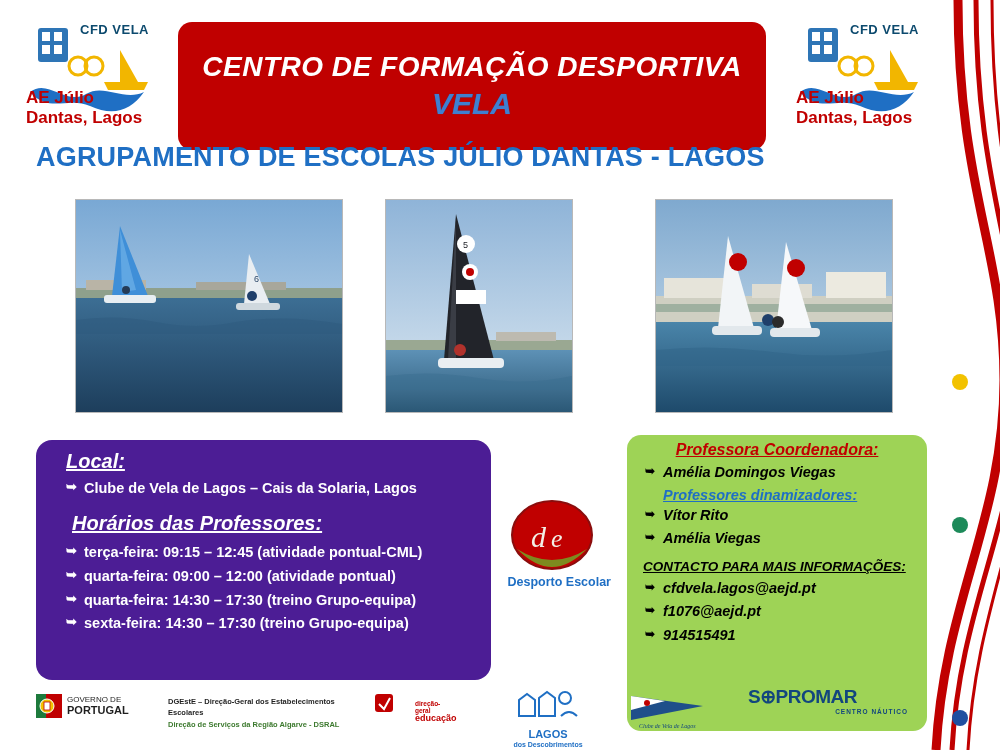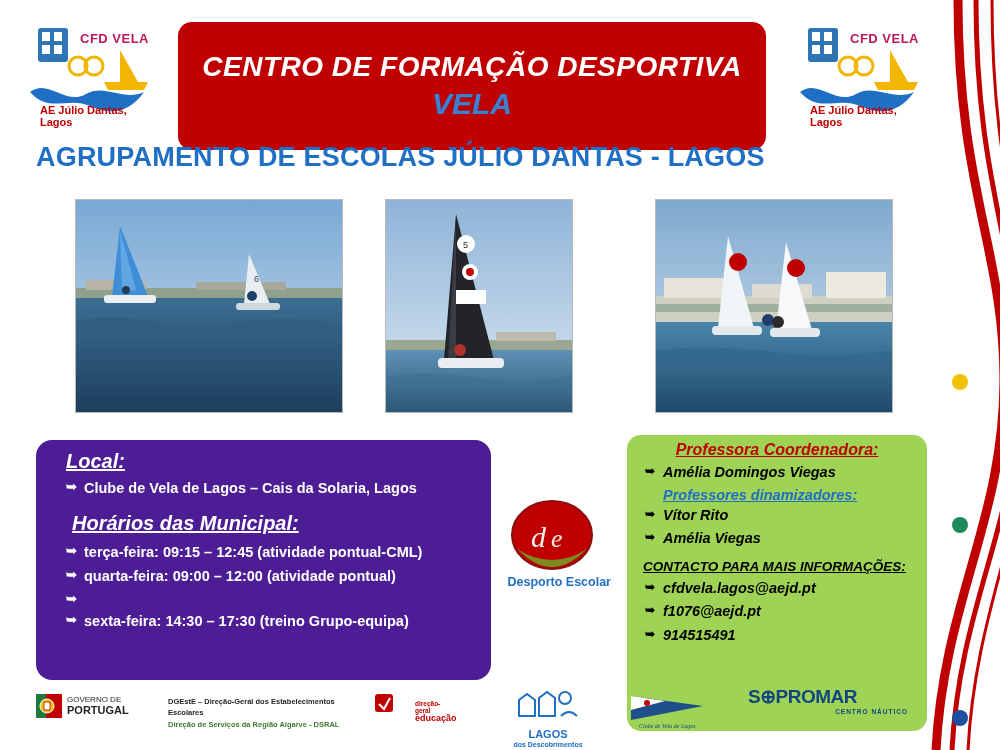--- a/index.html
+++ b/index.html
@@ -15,26 +15,26 @@
   .right-deco { position:absolute; right:0; top:0; width:120px; height:750px; overflow:hidden; }
   .right-deco svg { display:block; }
 
   
   .logo {
     position:absolute; width:135px; height:110px;
   }
   .logo-left { left:20px; top:20px; }
   .logo-right { left:790px; top:20px; }
   .logo .cfd-text {
-    position:absolute; left:60px; top:11px;
-    color:#be185d; font-weight:bold; font-size:13px; letter-spacing:0.5px;
+    position:absolute; left:60px; top:2px;
+    color:#0c4a6e; font-weight:bold; font-size:13px; letter-spacing:0.5px;
   }
   .logo .ae-text {
-    position:absolute; left:20px; bottom:2px;
-    color:#c00000; font-weight:bold; font-size:11px;
+    position:absolute; left:6px; bottom:2px;
+    color:#c00000; font-weight:bold; font-size:17px;
   }
   .logo svg { position:absolute; left:0; top:0; }
 
   
   .title-banner {
     position:absolute; left:178px; top:22px; width:588px; height:128px;
     background:#c00000; border-radius:14px;
     display:flex; flex-direction:column; align-items:center; justify-content:center;
   }
   .title-banner .line1 {
@@ -274,32 +274,33 @@
 </div>
 
 <div class="red-box">
   <div class="hdr">Local:</div>
 
   <div class="bullet-row">
     <span class="gt">➥</span>
     <span class="txt">Clube de Vela de Lagos – Cais da Solaria, Lagos</span>
   </div>
 
-  <div class="hdr2">Horários das Municipal:</div>
+  <div class="hdr2">Horários das Professores:</div>
 
   <div class="bullet-row">
     <span class="gt">➥</span>
     <span class="txt">terça-feira: 09:15 – 12:45 (atividade pontual-CML)</span>
   </div>
   <div class="bullet-row">
     <span class="gt">➥</span>
     <span class="txt">quarta-feira: 09:00 – 12:00 (atividade pontual)</span>
   </div>
   <div class="bullet-row">
     <span class="gt">➥</span>
+    <span class="txt">quarta-feira: 14:30 – 17:30 (treino Grupo-equipa)</span>
   </div>
   <div class="bullet-row">
     <span class="gt">➥</span>
     <span class="txt">sexta-feira: 14:30 – 17:30 (treino Grupo-equipa)</span>
   </div>
 </div>
 
 <div class="de-logo">
   <svg width="110" height="80" viewBox="0 0 110 80">
     <ellipse cx="55" cy="38" rx="40" ry="34" fill="#c00000"></ellipse>

